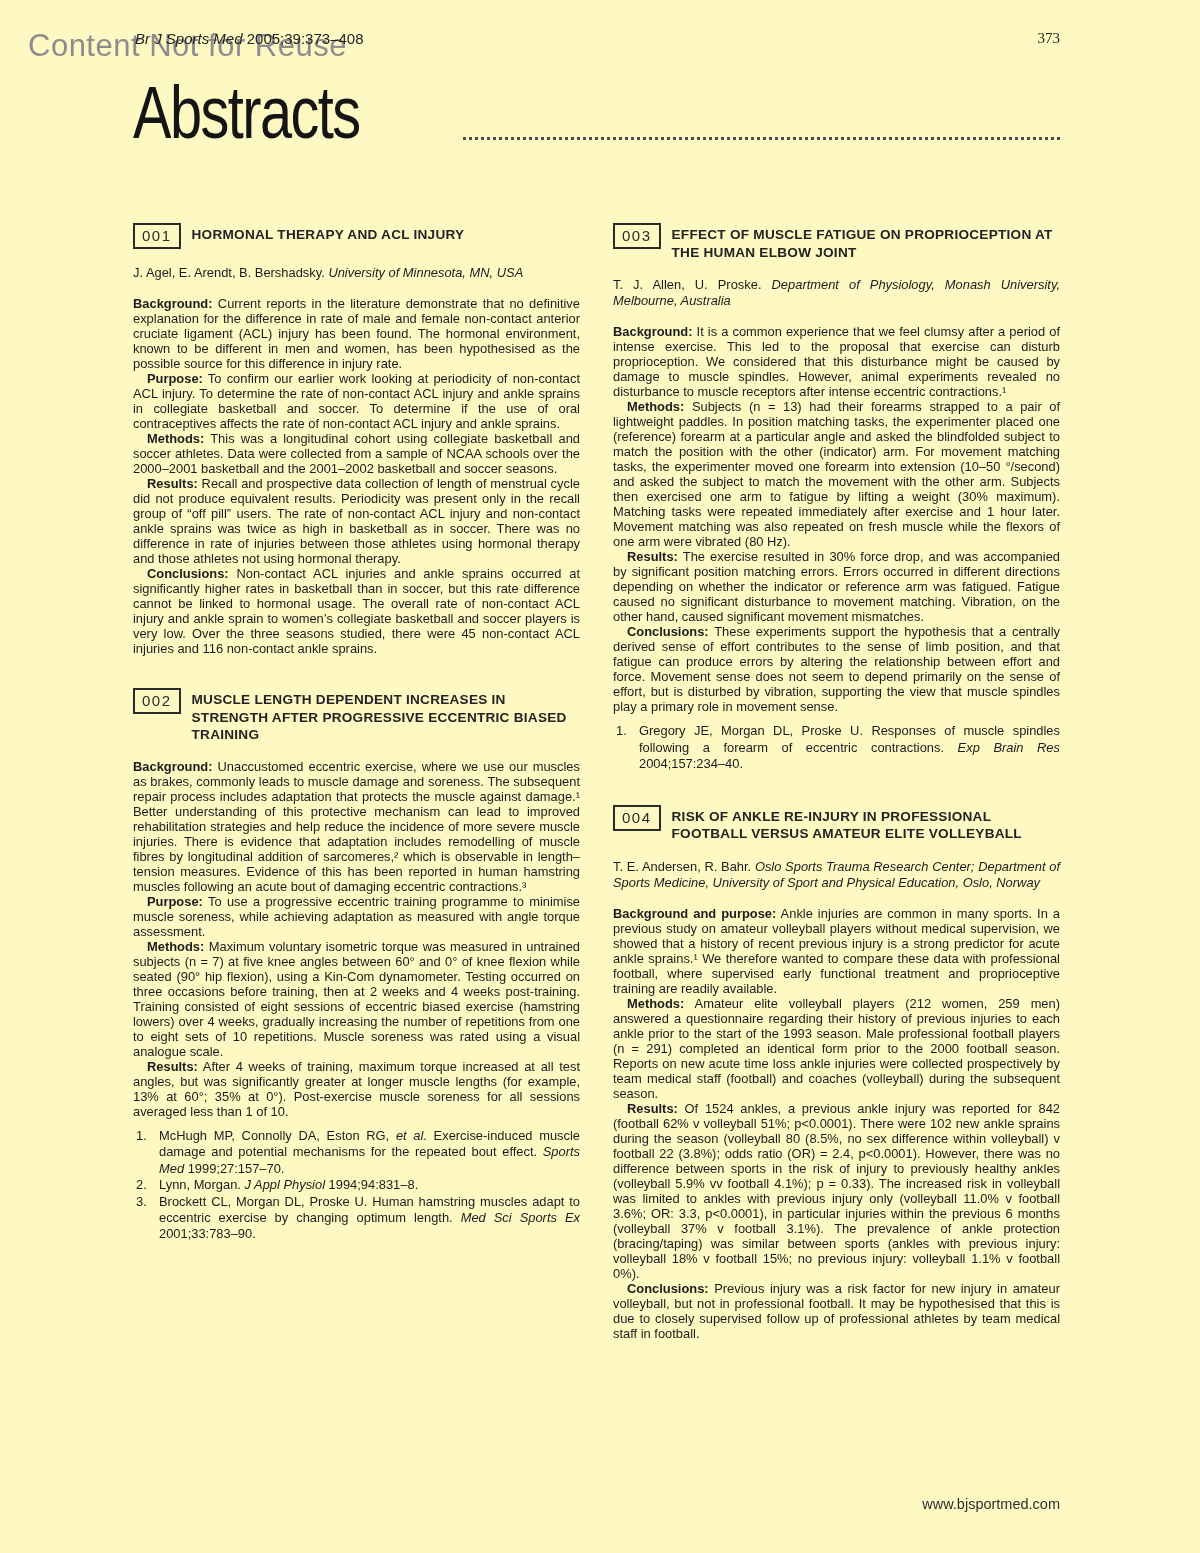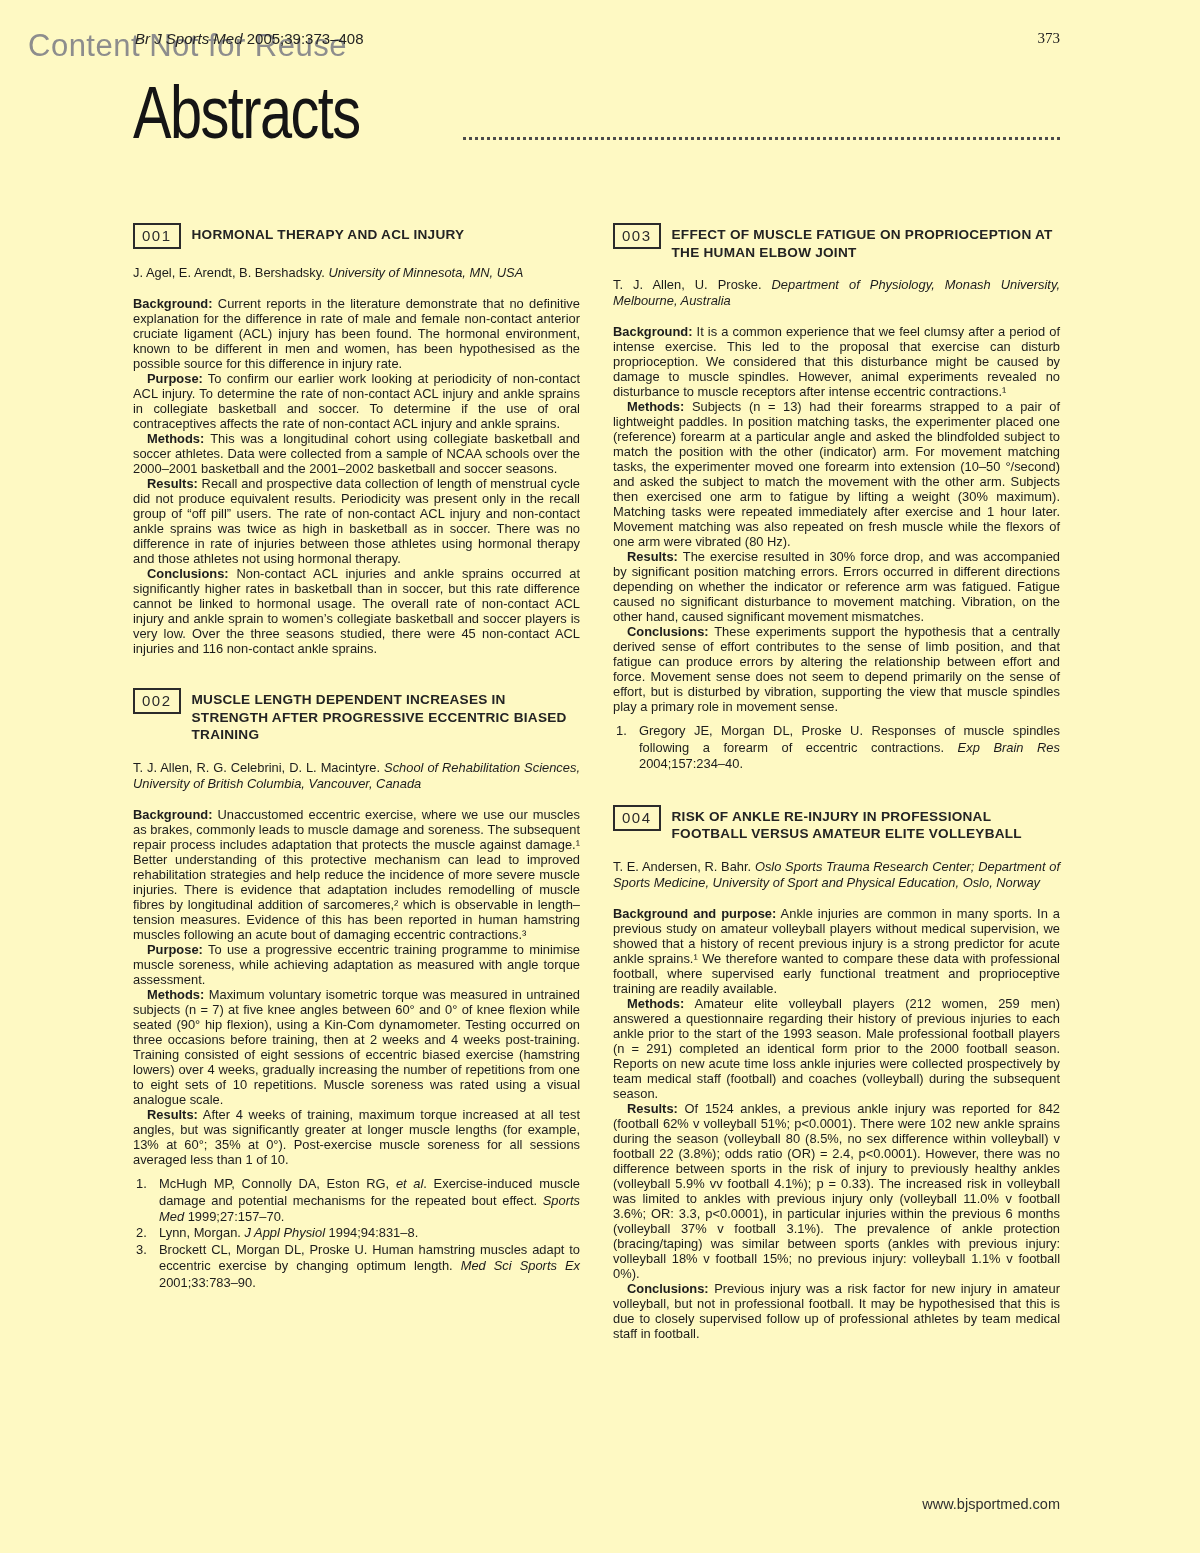--- a/index.html
+++ b/index.html
@@ -162,21 +162,20 @@
           <p class="para"><b class="lead">Results:</b> <span>Recall and prospective data collection of length of menstrual cycle did not produce equivalent results. Periodicity was present only in the recall group of “off pill” users. The rate of non-contact ACL injury and non-contact ankle sprains was twice as high in basketball as in soccer. There was no difference in rate of injuries between those athletes using hormonal therapy and those athletes not using hormonal therapy.</span></p>
           <p class="para"><b class="lead">Conclusions:</b> <span>Non-contact ACL injuries and ankle sprains occurred at significantly higher rates in basketball than in soccer, but this rate difference cannot be linked to hormonal usage. The overall rate of non-contact ACL injury and ankle sprain to women’s collegiate basketball and soccer players is very low. Over the three seasons studied, there were 45 non-contact ACL injuries and 116 non-contact ankle sprains.</span></p>
         </div>
       </article>
 
       <article class="abstract">
         <div class="abs-head">
           <span class="abs-num">002</span>
           <h2 class="abs-title">MUSCLE LENGTH DEPENDENT INCREASES IN STRENGTH AFTER PROGRESSIVE ECCENTRIC BIASED TRAINING</h2>
         </div>
-        <p class="authors"><span>T. J. Allen, R. G. Celebrini, D. L. Macintyre. </span><span class="seg-i">School of Rehabilitation Sciences, University of British Columbia, Vancouver, Canada</span></p>
         <div class="abs-body">
           <p class="para"><b class="lead">Background:</b> <span>Unaccustomed eccentric exercise, where we use our muscles as brakes, commonly leads to muscle damage and soreness. The subsequent repair process includes adaptation that protects the muscle against damage.¹ Better understanding of this protective mechanism can lead to improved rehabilitation strategies and help reduce the incidence of more severe muscle injuries. There is evidence that adaptation includes remodelling of muscle fibres by longitudinal addition of sarcomeres,² which is observable in length–tension measures. Evidence of this has been reported in human hamstring muscles following an acute bout of damaging eccentric contractions.³</span></p>
           <p class="para"><b class="lead">Purpose:</b> <span>To use a progressive eccentric training programme to minimise muscle soreness, while achieving adaptation as measured with angle torque assessment.</span></p>
           <p class="para"><b class="lead">Methods:</b> <span>Maximum voluntary isometric torque was measured in untrained subjects (n = 7) at five knee angles between 60° and 0° of knee flexion while seated (90° hip flexion), using a Kin-Com dynamometer. Testing occurred on three occasions before training, then at 2 weeks and 4 weeks post-training. Training consisted of eight sessions of eccentric biased exercise (hamstring lowers) over 4 weeks, gradually increasing the number of repetitions from one to eight sets of 10 repetitions. Muscle soreness was rated using a visual analogue scale.</span></p>
           <p class="para"><b class="lead">Results:</b> <span>After 4 weeks of training, maximum torque increased at all test angles, but was significantly greater at longer muscle lengths (for example, 13% at 60°; 35% at 0°). Post-exercise muscle soreness for all sessions averaged less than 1 of 10.</span></p>
         </div>
         <ol class="refs">
           <li class="ref"><span class="ref-num">1.</span><span><span class="seg-b">McHugh MP</span><span>, Connolly DA, Eston RG, </span><span class="seg-i">et al</span><span>. Exercise-induced muscle damage and potential mechanisms for the repeated bout effect. </span><span class="seg-i">Sports Med</span><span> 1999;</span><span class="seg-b">27</span><span>:157–70.</span></span></li>
           <li class="ref"><span class="ref-num">2.</span><span><span class="seg-b">Lynn, Morgan</span><span>. </span><span class="seg-i">J Appl Physiol</span><span> 1994;</span><span class="seg-b">94</span><span>:831–8.</span></span></li>
           <li class="ref"><span class="ref-num">3.</span><span><span class="seg-b">Brockett CL</span><span>, Morgan DL, Proske U. Human hamstring muscles adapt to eccentric exercise by changing optimum length. </span><span class="seg-i">Med Sci Sports Ex</span><span> 2001;</span><span class="seg-b">33</span><span>:783–90.</span></span></li>

